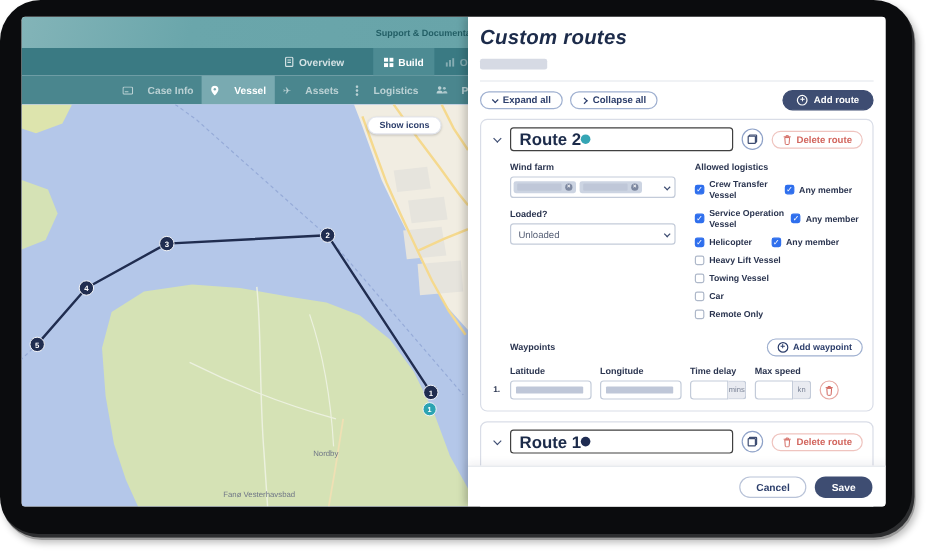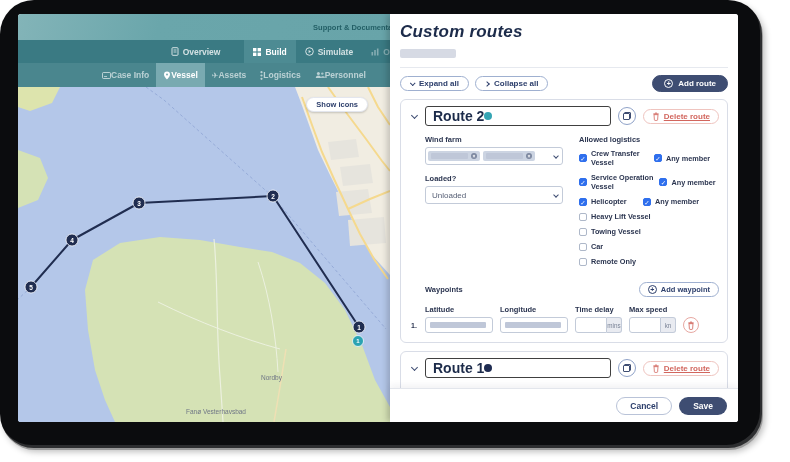--- a/index.html
+++ b/index.html
@@ -19,21 +19,21 @@
   .topbar { height:26px; background:linear-gradient(105deg,#83b4b8 0%,#6aa6ab 38%,#68a4a9 100%);
     display:flex; align-items:center; justify-content:flex-end; overflow:hidden; }
   .topbar span { font-size:7.5px; font-weight:bold; color:#235f66; white-space:nowrap; margin-right:-16px; }
   .mainnav { height:23px; background:#3a7a83; display:flex; justify-content:flex-end; overflow:hidden; }
   .navitem { display:flex; align-items:center; gap:4px; padding:0 9px; font-size:8.5px; font-weight:bold;
     color:rgba(255,255,255,.78); white-space:nowrap; }
   .navitem.active { background:#4d8b93; color:#fff;margin-left:15px; }
   .navitem.disabled { color:rgba(255,255,255,.38); }
   .navitem.cut { margin-right:-30px; }
   .subnav { height:24px; background:#4a868e; display:flex; overflow:hidden; padding-left:77px; }
-  .subitem { display:flex; align-items:center; gap:0; padding:0 7px; font-size:8.5px; font-weight:bold;
+  .subitem { display:flex; align-items:center; gap:12px; padding:0 7px; font-size:8.5px; font-weight:bold;
     color:rgba(255,255,255,.62); white-space:nowrap; }
   .subitem.active { background:#79aab1; color:#fff; }
   .navicon { display:inline-flex; flex:0 0 auto; }
   .map-wrap { position:relative; flex:1; background:#b4c7e9; }
   .show-icons { position:absolute; top:10px; right:22px; background:#fff; border:1px solid #e3e6ee;
     border-radius:999px; padding:2px 9px; font-size:7.5px; font-weight:bold; color:#2c3e6b;
     box-shadow:0 1px 2px rgba(0,0,0,.18); cursor:pointer; }
 
   
   .panel { position:relative; width:348px; flex:0 0 348px; background:#fff;
@@ -62,21 +62,21 @@
     display:flex; align-items:center; padding:0 7px;
     font-size:14px; font-weight:bold; color:#1c2b4a; }
   .dot { width:8px; height:8px; border-radius:50%; }
   .dot-r2 { background:#35a5b4; } .dot-r1 { background:#1f2c52; }
   .iconbtn { width:18px; height:18px; border:1px solid #8fa2c8; border-radius:50%; background:#fff;
     display:grid; place-items:center; color:#3e4d72; cursor:pointer; }
   .copy-icon { position:relative; width:8px; height:8px; }
   .copy-icon::before { content:""; position:absolute; right:0; top:0; width:5px; height:5px; border:1px solid currentColor; border-radius:1px; }
   .copy-icon::after { content:""; position:absolute; left:0; bottom:0; width:5px; height:5px; border:1px solid currentColor; border-radius:1px; background:#fff; }
   .del-pill { display:inline-flex; align-items:flex-end; gap:4px; border:1px solid #efc4bf; color:#d2665e;
-    background:#fff; border-radius:999px; padding:2px 8px; font-size:8px; font-weight:bold; cursor:pointer;text-decoration:underline; }
+    background:#fff; border-radius:999px; padding:2px 8px; font-size:8px; font-weight:bold; cursor:pointer; }
 
   .card-body { display:flex; gap:16px; padding-left:16px; }
   .col-left { width:138px; flex:0 0 138px; }
   .field-label { font-size:7.5px; font-weight:bold; color:#2b3550; margin:2px 0 3px; }
   .select { position:relative; border:1px solid #c3cbd9; border-radius:3px; height:18px;
     display:flex; align-items:center; gap:3px; padding:0 14px 0 2px; cursor:pointer; }
   .sel-chev { position:absolute; right:4px; top:6px; width:4px; height:4px;
     border-right:1.4px solid #3e4d72; border-bottom:1.4px solid #3e4d72; transform:rotate(45deg); }
   .chip { display:inline-flex; align-items:center; gap:3px; background:#ccd4e2; border-radius:2px;
     padding:2px 3px; font-size:7px; color:#333e5c; font-weight:bold; white-space:nowrap; }
@@ -152,29 +152,20 @@
             <span class="navicon">
               <svg width="8" height="8" viewBox="0 0 8 8">
                   <rect x="0" y="0" width="3.4" height="3.4" fill="currentColor"></rect>
                   <rect x="4.6" y="0" width="3.4" height="3.4" fill="currentColor"></rect>
                   <rect x="0" y="4.6" width="3.4" height="3.4" fill="currentColor"></rect>
                   <rect x="4.6" y="4.6" width="3.4" height="3.4" fill="currentColor"></rect>
                 </svg>
             </span>
             <span>Build</span>
           </div>
-          <div class="navitem">
-            <span class="navicon">
-              <svg width="9" height="9" viewBox="0 0 9 9">
-                  <circle cx="4.5" cy="4.5" r="3.8" fill="none" stroke="currentColor" stroke-width="1"></circle>
-                  <path d="M3.6 2.9 L6.2 4.5 L3.6 6.1 Z" fill="currentColor"></path>
-                </svg>
-            </span>
-            <span>Simulate</span>
-          </div>
           <div class="navitem disabled cut">
             <span class="navicon">
               <svg width="8" height="8" viewBox="0 0 8 8">
                   <rect x="0.5" y="4" width="1.6" height="3.5" fill="currentColor"></rect>
                   <rect x="3.2" y="2" width="1.6" height="5.5" fill="currentColor"></rect>
                   <rect x="5.9" y="0.5" width="1.6" height="7" fill="currentColor"></rect>
                 </svg>
             </span>
             <span>Output</span>
           </div>

